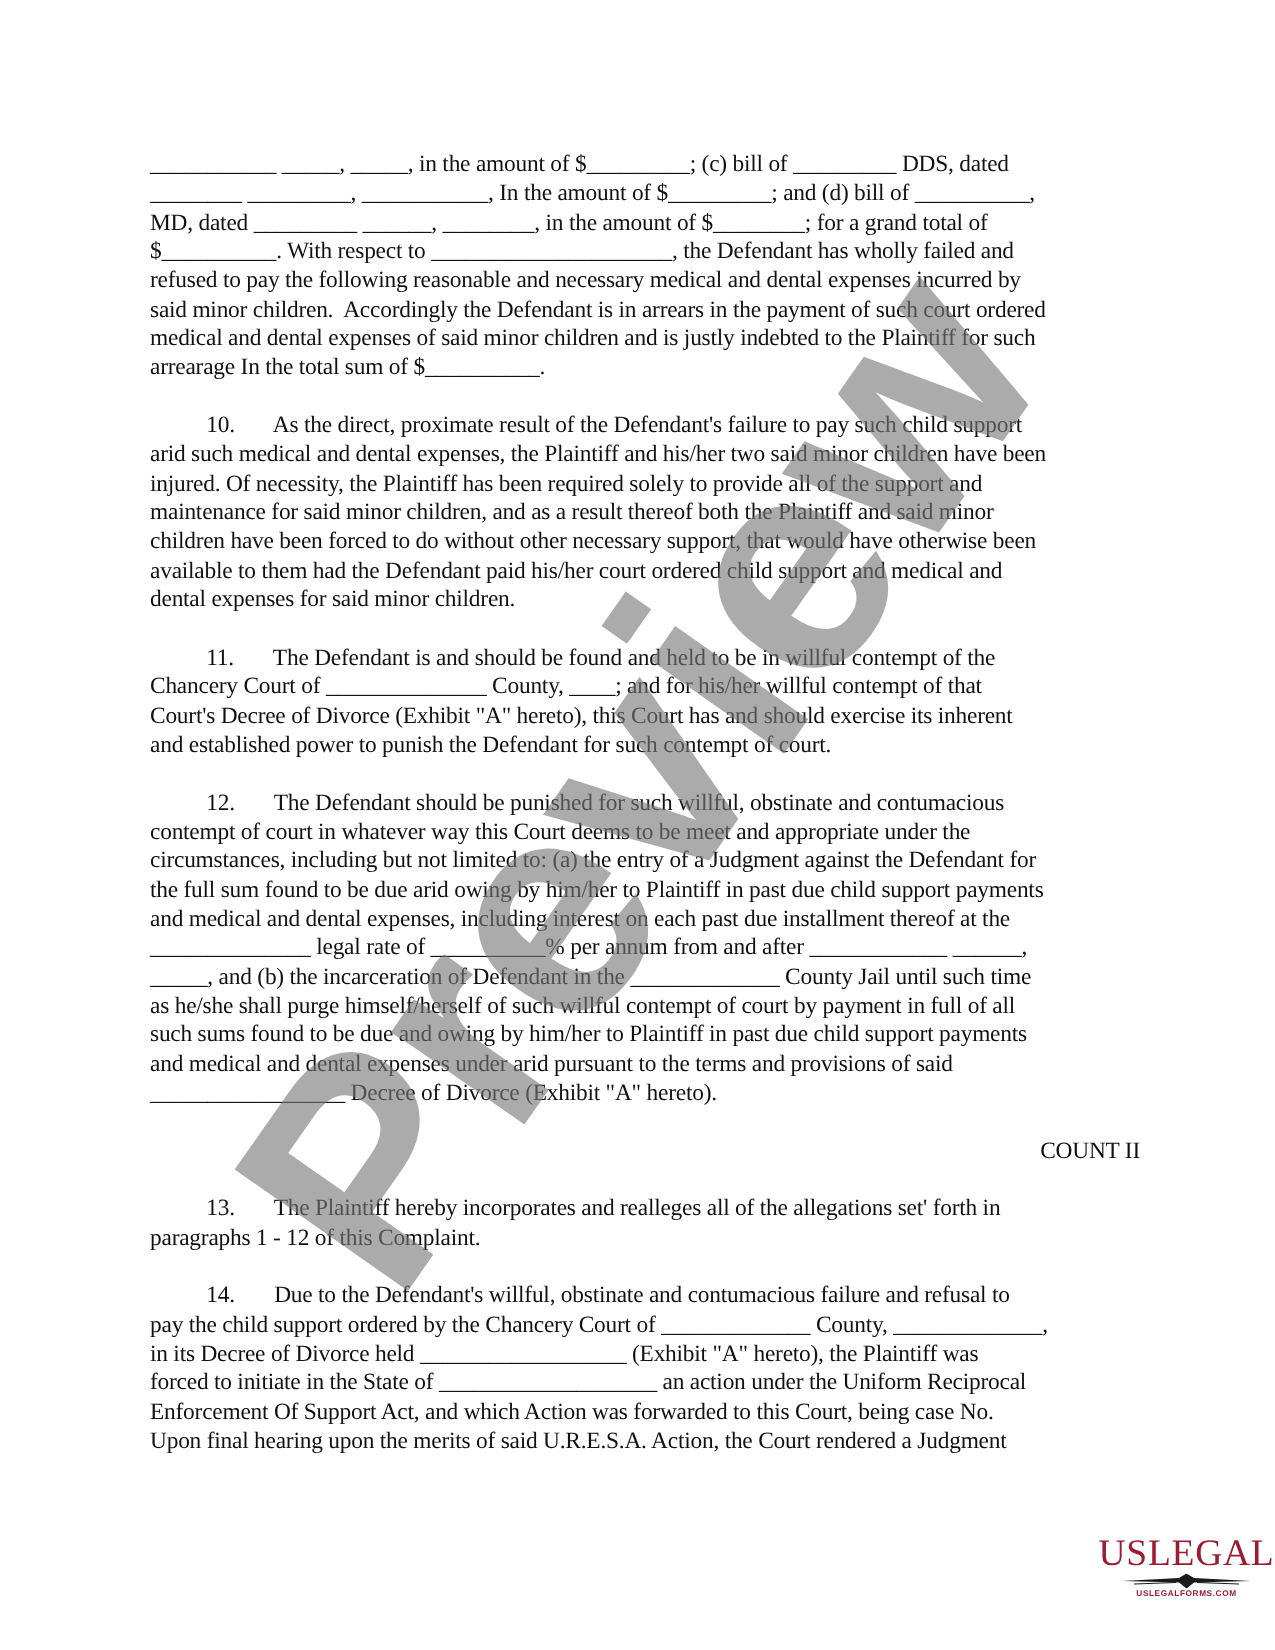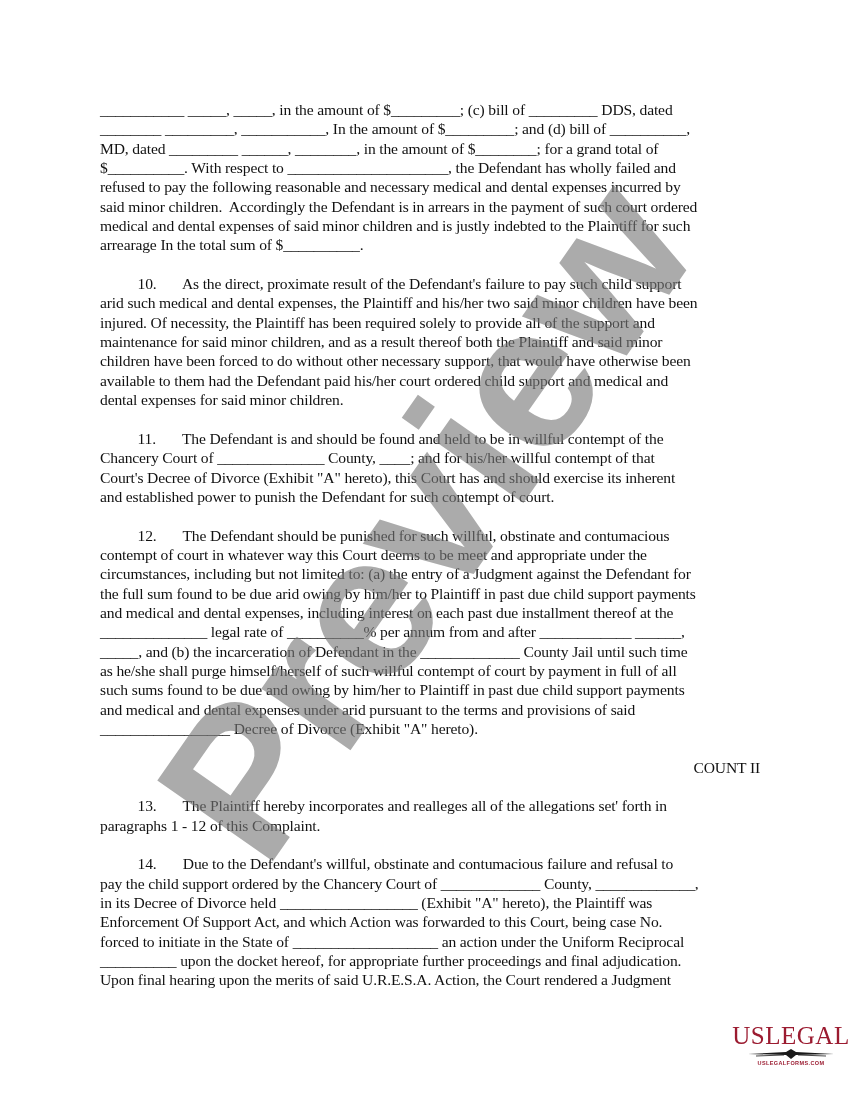--- a/index.html
+++ b/index.html
@@ -95,23 +95,22 @@
     <div class="blank"></div>
     <div>
       <div class="line">          13.       The Plaintiff hereby incorporates and realleges all of the allegations set' forth in</div>
       <div class="line">paragraphs 1 - 12 of this Complaint.</div>
     </div>
     <div class="blank"></div>
     <div>
       <div class="line">          14.       Due to the Defendant's willful, obstinate and contumacious failure and refusal to</div>
       <div class="line">pay the child support ordered by the Chancery Court of _____________ County, _____________,</div>
       <div class="line">in its Decree of Divorce held __________________ (Exhibit "A" hereto), the Plaintiff was</div>
+      <div class="line">forced to initiate in the State of ___________________ an action under the Uniform Reciprocal</div>
       <div class="line">Enforcement Of Support Act, and which Action was forwarded to this Court, being case No.</div>
-      <div class="line">forced to initiate in the State of ___________________ an action under the Uniform Reciprocal</div>
-      <div class="line">__________ upon the docket hereof, for appropriate further proceedings and final adjudication.</div>
       <div class="line">Upon final hearing upon the merits of said U.R.E.S.A. Action, the Court rendered a Judgment</div>
     </div>
   </div>
 
   <div class="watermark">
     <span>Preview</span>
   </div>
 
   <div class="logo">
     <span class="brand"><span>USLEGAL</span><span class="tm">™</span></span>

